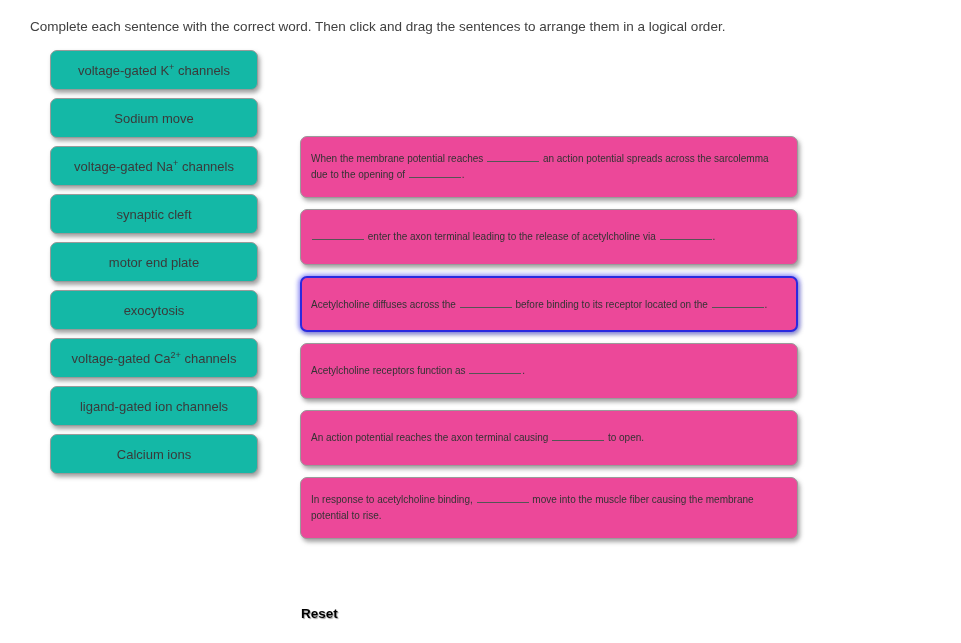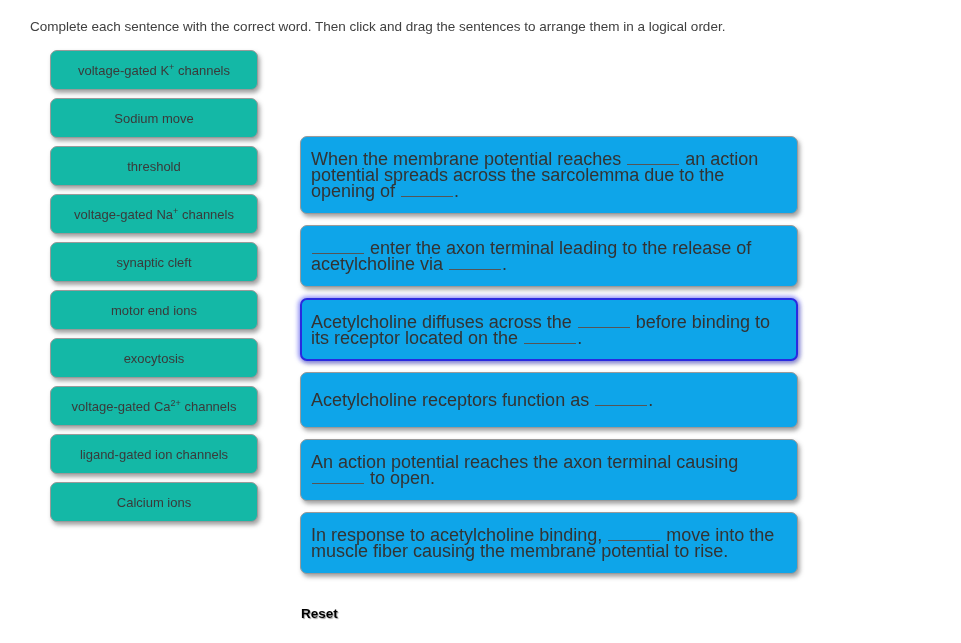--- a/index.html
+++ b/index.html
@@ -61,30 +61,30 @@
   #sentence-list {
     position: absolute;
     left: 300px;
     top: 136px;
     width: 498px;
   }
   .sentence-box {
     position: relative;
     box-sizing: border-box;
     width: 498px;
-    background: #0ea5e9;
+    background: #ec4899;
     border: 1px solid #9a9a9a;
     border-radius: 7px;
     box-shadow: 2px 3px 4px rgba(90, 90, 90, 0.55);
     margin-bottom: 11px;
     padding: 14px 10px 14px 10px;
     min-height: 56px;
     display: flex;
     align-items: center;
-    font-size: 18px;
+    font-size: 10px;
     line-height: 16px;
     color: #333333;
     cursor: move;
     user-select: none;
   }
   .sentence-box.selected {
     border: 2px solid #2a2adf;
     box-shadow: 0 0 4px 2px rgba(70, 70, 240, 0.55),
                 2px 3px 4px rgba(90, 90, 90, 0.35);
     padding: 14px 9px 13px 9px;
@@ -119,30 +119,27 @@
 <div id="instruction">Complete each sentence with the correct word.  Then click and drag the sentences to arrange them in a logical order.</div>
 
 <div id="word-bank">
     <div class="word-chip">
       <span>voltage-gated K<sup>+</sup> channels</span>
     </div>
     <div class="word-chip">
       <span>Sodium move</span>
     </div>
     <div class="word-chip">
-      <span>threshold</span>
-    </div>
-    <div class="word-chip">
       <span>voltage-gated Na<sup>+</sup> channels</span>
     </div>
     <div class="word-chip">
       <span>synaptic cleft</span>
     </div>
     <div class="word-chip">
-      <span>motor end ions</span>
+      <span>motor end plate</span>
     </div>
     <div class="word-chip">
       <span>exocytosis</span>
     </div>
     <div class="word-chip">
       <span>voltage-gated Ca<sup>2+</sup> channels</span>
     </div>
     <div class="word-chip">
       <span>ligand-gated ion channels</span>
     </div>

